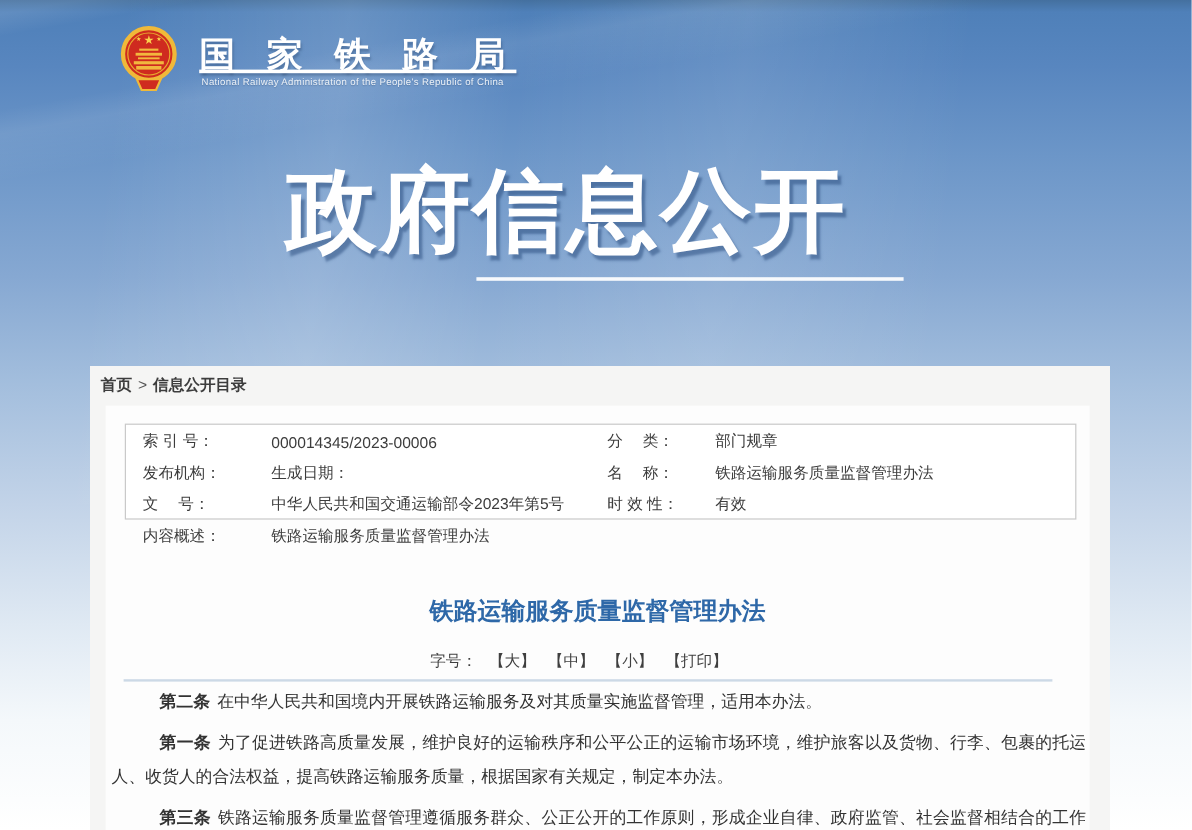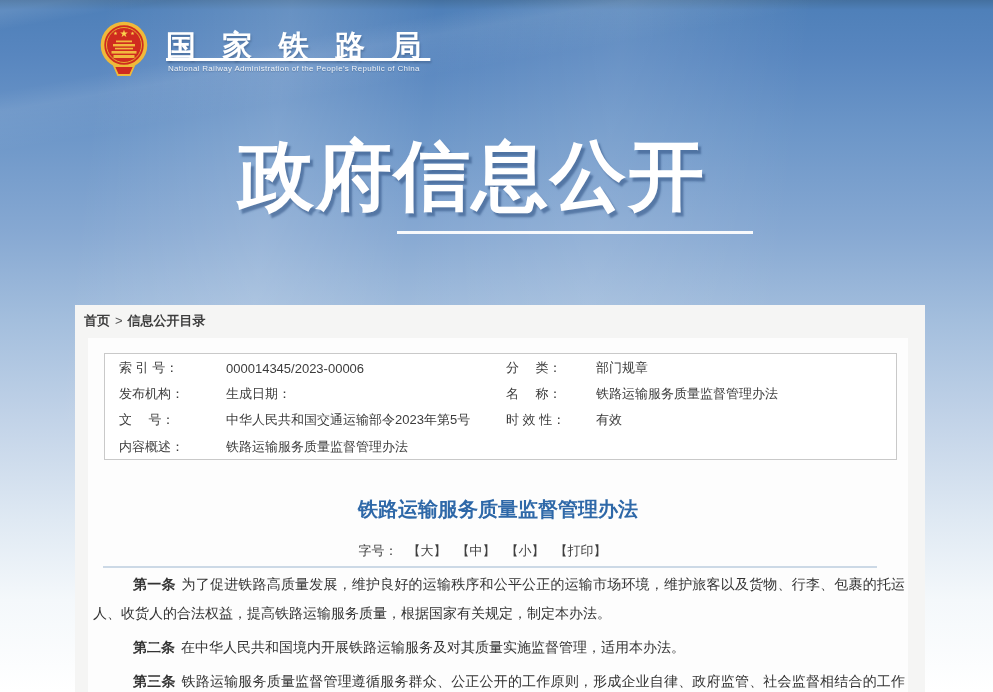--- a/index.html
+++ b/index.html
@@ -47,21 +47,21 @@
 
   
   .outer-panel { position: absolute; left: 75px; top: 305px; width: 850px; height: 387px; background: #f5f5f4; }
   .breadcrumb { position: absolute; left: 84px; top: 312px; font-size: 13px; font-weight: bold; color: #3d3d3d; }
   .breadcrumb .crumb { cursor: pointer; }
   .breadcrumb .sep { margin: 0 5px; font-weight: normal; color: #555; }
   .white-panel { position: absolute; left: 88px; top: 338px; width: 820px; height: 354px; background: #fdfdfd; }
 
   
   .meta-table {
-    position: absolute; left: 104px; top: 353px; width: 793px; height: 107px;
+    position: absolute; left: 104px; top: 353px; width: 793px; height: 80px;
     background: #ffffff; border: 1px solid #c9c9c9;
     display: grid; grid-template-columns: 107px 280px 90px 1fr;
     grid-auto-rows: 26.2px; align-items: center;
     padding: 1px 0 0 14px; font-size: 13px; color: #3c3c3c;
   }
   .meta-table .lbl { white-space: nowrap; }
   .meta-table .val { white-space: nowrap; overflow: hidden; }
 
   
   .doc-title {
@@ -134,18 +134,18 @@
 
   <div class="doc-title">铁路运输服务质量监督管理办法</div>
 
   <div class="fontsize-row">
     <span>字号：</span><span class="opt">【大】</span><span class="opt">【中】</span><span class="opt">【小】</span><span class="opt">【打印】</span>
   </div>
 
   <div class="divider"></div>
 
   <div class="article-body">
+    <p><span class="pnum">第二条</span><span>在中华人民共和国境内开展铁路运输服务及对其质量实施监督管理，适用本办法。</span></p>
     <p><span class="pnum">第一条</span><span>为了促进铁路高质量发展，维护良好的运输秩序和公平公正的运输市场环境，维护旅客以及货物、行李、包裹的托运人、收货人的合法权益，提高铁路运输服务质量，根据国家有关规定，制定本办法。</span></p>
-    <p><span class="pnum">第二条</span><span>在中华人民共和国境内开展铁路运输服务及对其质量实施监督管理，适用本办法。</span></p>
     <p><span class="pnum">第三条</span><span>铁路运输服务质量监督管理遵循服务群众、公正公开的工作原则，形成企业自律、政府监管、社会监督相结合的工作机制。</span></p>
   </div>
 
 </div>
 
 </body></html>

